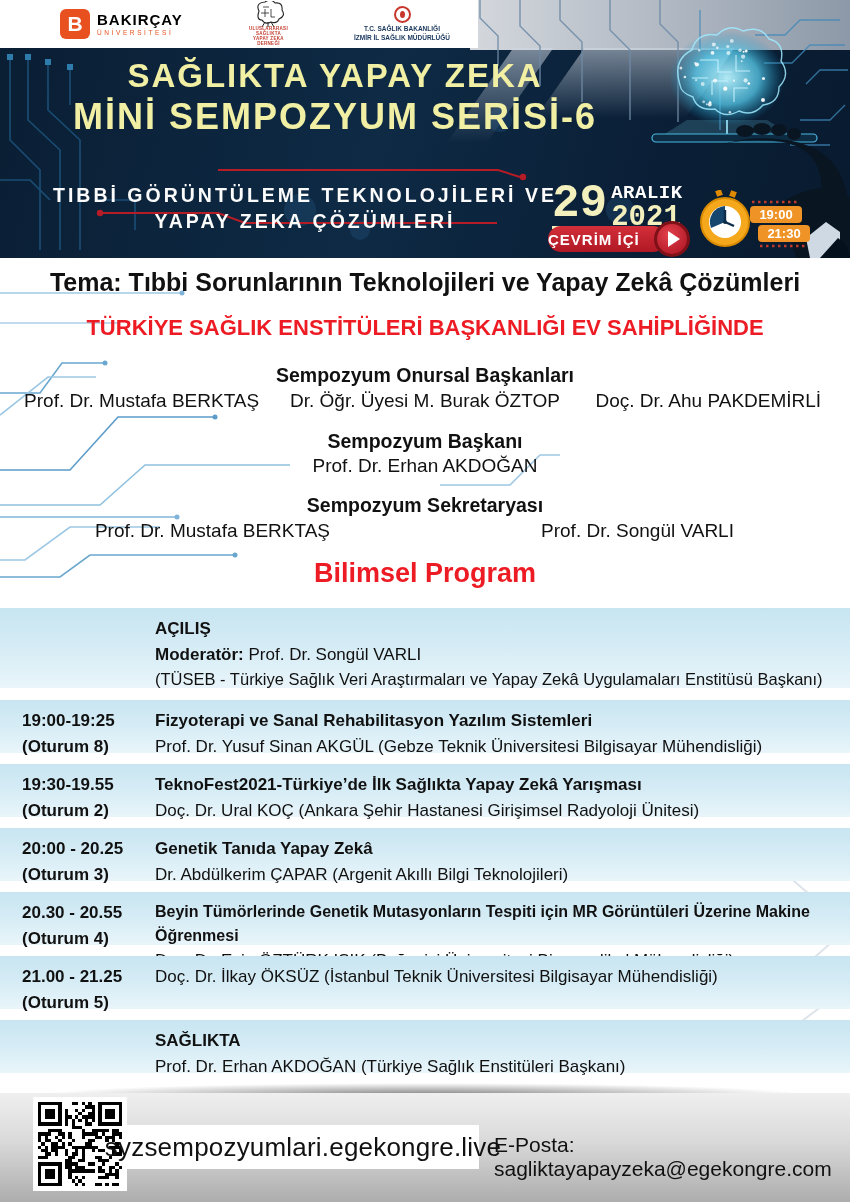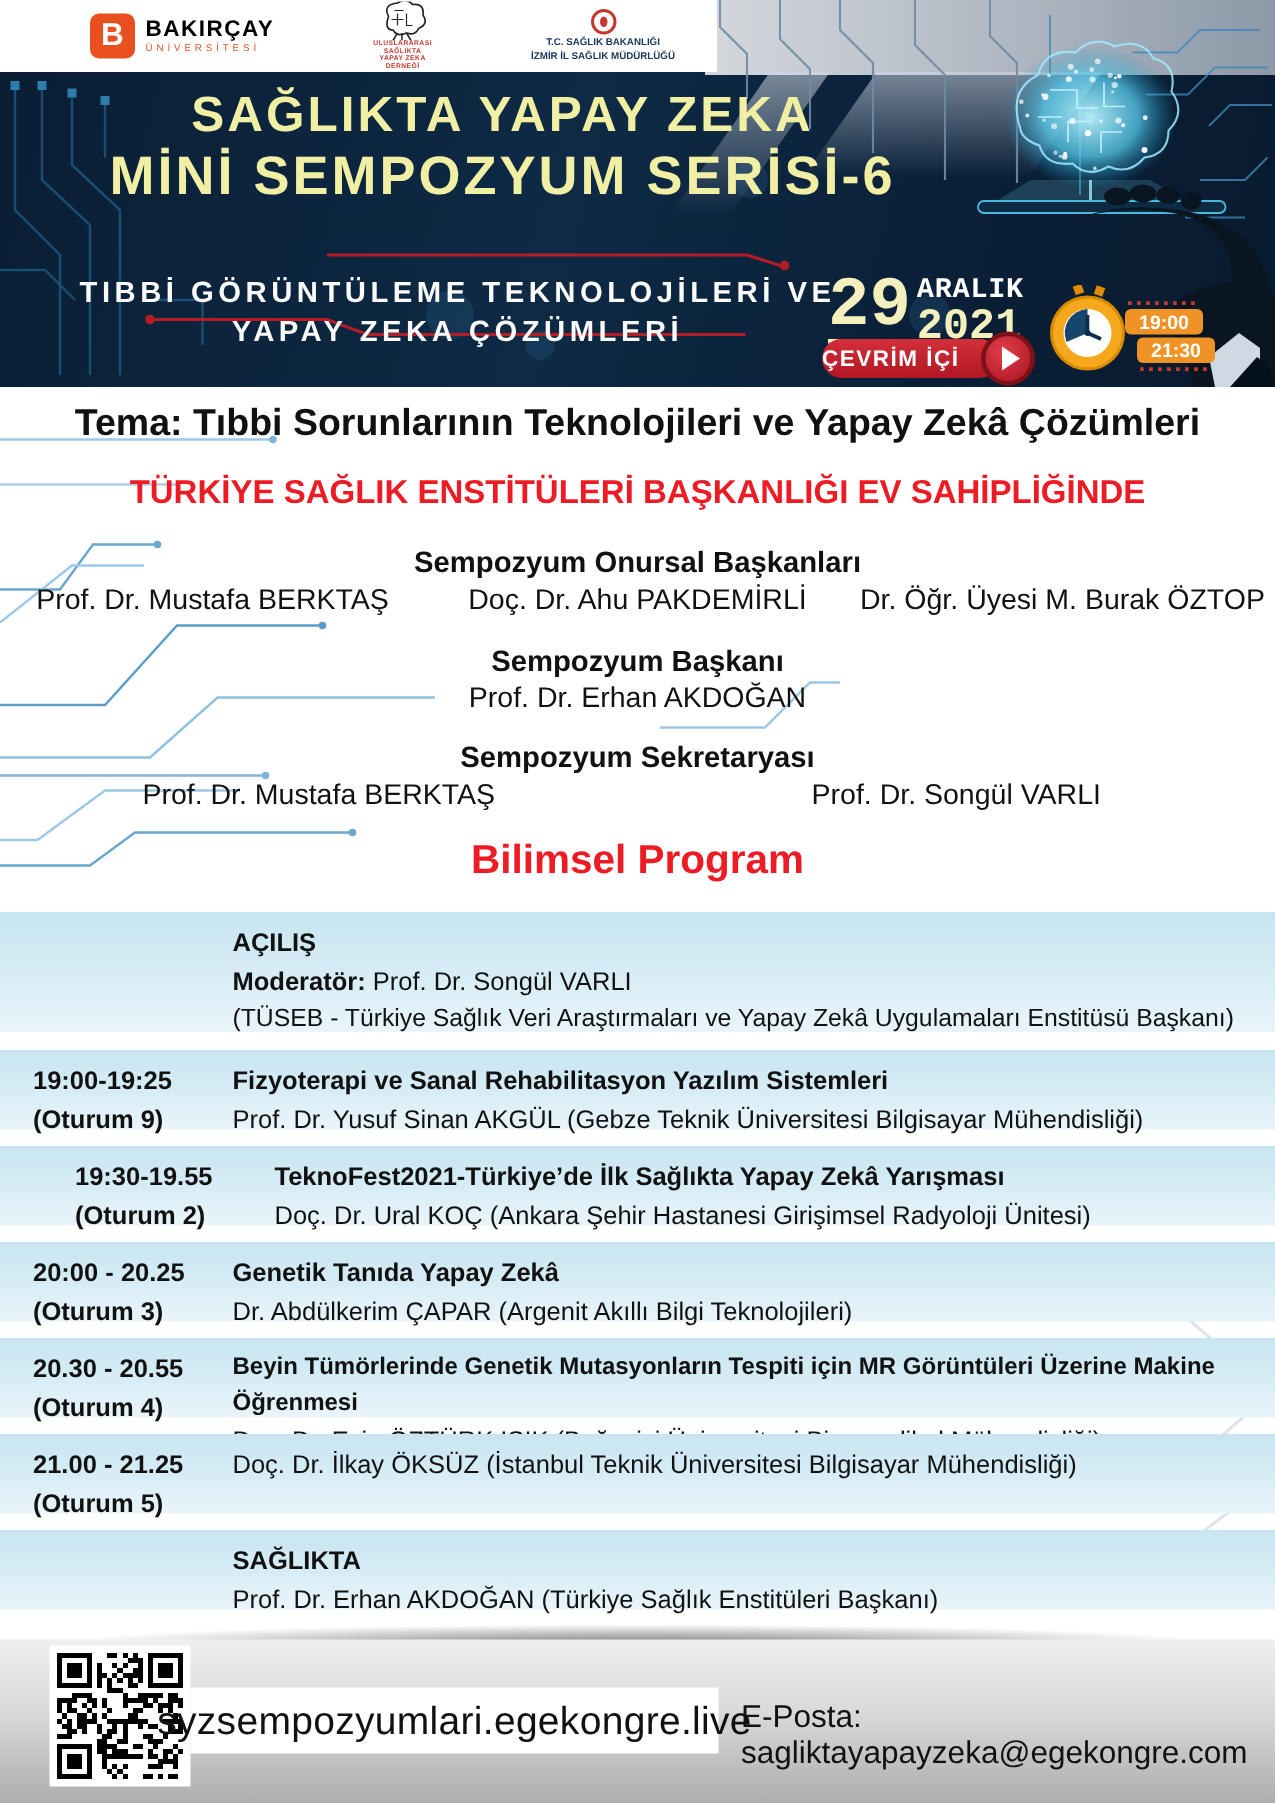--- a/index.html
+++ b/index.html
@@ -308,22 +308,22 @@
       <polyline points="40,180 110,180 150,150 170,150"></polyline>
     </g>
   </svg>
 
   <div class="tema">Tema: Tıbbi Sorunlarının Teknolojileri ve Yapay Zekâ Çözümleri</div>
   <div class="host">TÜRKİYE SAĞLIK ENSTİTÜLERİ BAŞKANLIĞI EV SAHİPLİĞİNDE</div>
 
   <div class="sec-title onursal-title">Sempozyum Onursal Başkanları</div>
   <div class="onursal-names">
     <div class="name">Prof. Dr. Mustafa BERKTAŞ</div>
+    <div class="name">Dr. Öğr. Üyesi M. Burak ÖZTOP</div>
     <div class="name">Doç. Dr. Ahu PAKDEMİRLİ</div>
-    <div class="name">Dr. Öğr. Üyesi M. Burak ÖZTOP</div>
   </div>
 
   <div class="sec-title baskan-title">Sempozyum Başkanı</div>
   <div class="name baskan-name">Prof. Dr. Erhan AKDOĞAN</div>
 
   <div class="sec-title sekr-title">Sempozyum Sekretaryası</div>
   <div class="sekr-names">
     <div class="name">Prof. Dr. Mustafa BERKTAŞ</div>
     <div class="name">Prof. Dr. Songül VARLI</div>
   </div>
@@ -335,29 +335,29 @@
     <div class="content">
       <div class="ptitle">AÇILIŞ</div>
       <div><span class="ptitle">Moderatör:</span><span> Prof. Dr. Songül VARLI</span></div>
       <div class="pextra">(TÜSEB - Türkiye Sağlık Veri Araştırmaları ve Yapay Zekâ Uygulamaları Enstitüsü Başkanı)</div>
     </div>
   </div>
 
   <div class="prow" style="top:700px;height:53px;">
     <div class="timecol">
       <div>19:00-19:25</div>
-      <div>(Oturum 9)</div>
+      <div>(Oturum 8)</div>
     </div>
     <div class="content">
       <div class="ptitle">Fizyoterapi ve Sanal Rehabilitasyon Yazılım Sistemleri</div>
       <div class="pspeaker">Prof. Dr. Yusuf Sinan AKGÜL (Gebze Teknik Üniversitesi Bilgisayar Mühendisliği)</div>
     </div>
   </div>
 
-  <div class="prow" style="top:764px;height:53px;padding-left:28px;">
+  <div class="prow" style="top:764px;height:53px;">
     <div class="timecol">
       <div>19:30-19.55</div>
       <div>(Oturum 2)</div>
     </div>
     <div class="content">
       <div class="ptitle">TeknoFest2021-Türkiye’de İlk Sağlıkta Yapay Zekâ Yarışması</div>
       <div class="pspeaker">Doç. Dr. Ural KOÇ (Ankara Şehir Hastanesi Girişimsel Radyoloji Ünitesi)</div>
     </div>
   </div>
 

